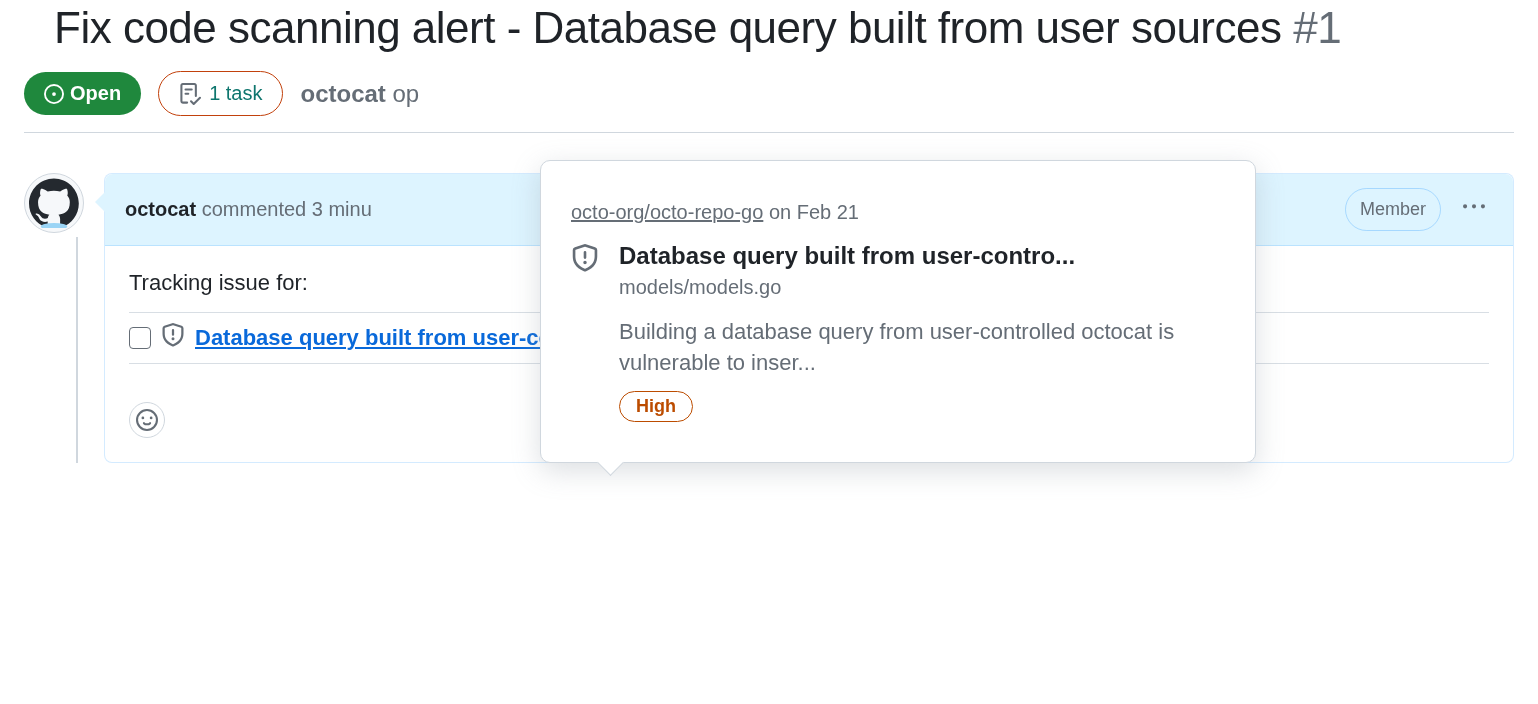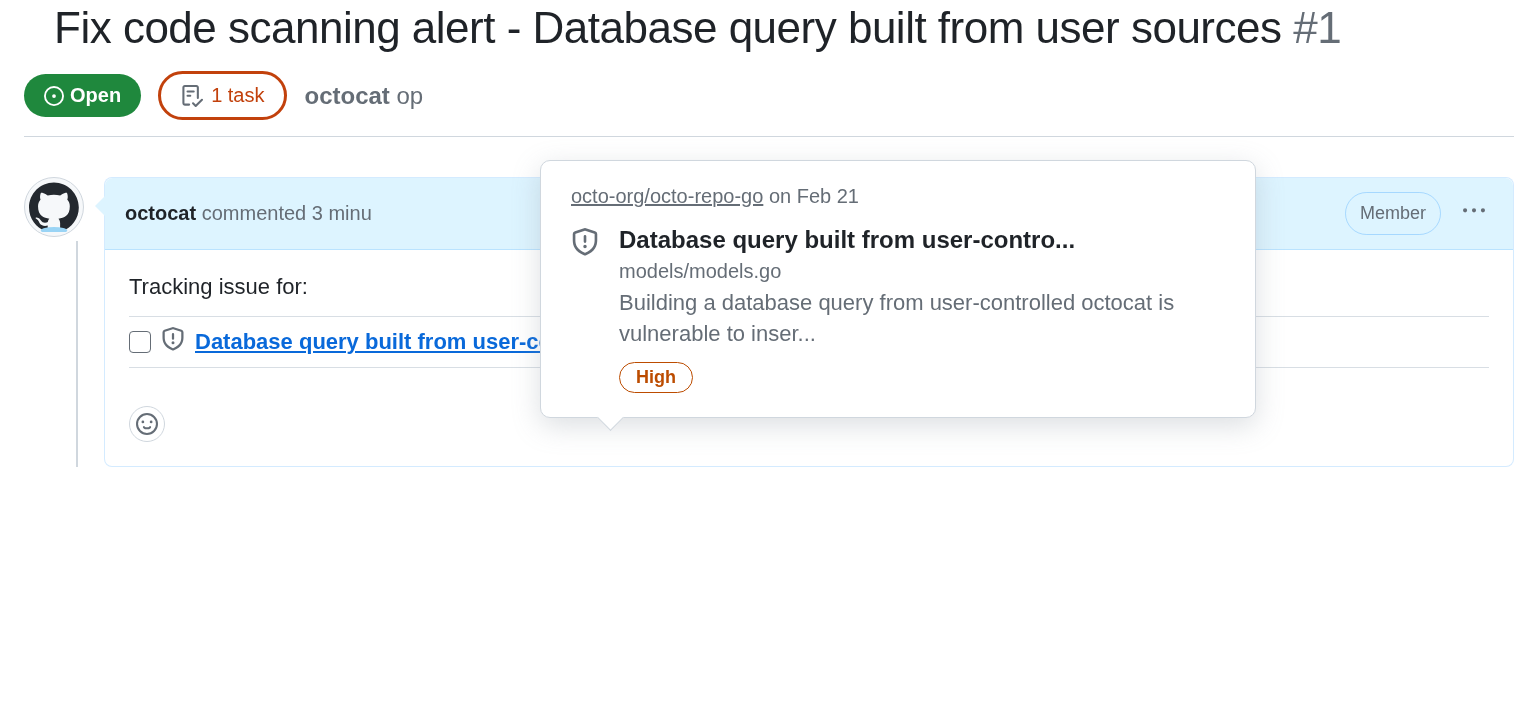--- a/index.html
+++ b/index.html
@@ -54,25 +54,25 @@
       font-size: 20px;
     }
     .state-badge svg {
       fill: #ffffff;
     }
     .tasks-badge {
       display: inline-flex;
       align-items: center;
       gap: 8px;
       background: #ffffff;
-      border: 3px solid #c2410c;
+      border: 1px solid #c2410c;
       padding: 10px 20px;
       border-radius: 999px;
       font-size: 20px;
-      color: #c2410c;
+      color: #0f766e;
     }
     .meta-text {
       font-size: 24px;
       color: #656d76;
     }
     .meta-author {
       font-weight: 600;
       color: #656d76;
     }
     .timeline {
@@ -208,21 +208,21 @@
     }
     .hovercard {
       position: absolute;
       top: 160px;
       left: 540px;
       width: 716px;
       background: #ffffff;
       border: 1px solid #d0d7de;
       border-radius: 10px;
       box-shadow: 0 8px 28px rgba(140,149,159,0.3);
-      padding: 24px 30px;
+      padding: 40px 30px;
       z-index: 100;
     }
     .hovercard::after {
       content: "";
       position: absolute;
       bottom: -10px;
       left: 60px;
       width: 18px;
       height: 18px;
       background: #fff;
@@ -250,21 +250,21 @@
     }
     .hover-title {
       font-weight: 700;
       font-size: 24px;
       color: #1f2328;
       margin-bottom: 6px;
     }
     .hover-file {
       color: #656d76;
       font-size: 20px;
-      margin-bottom: 5px;
+      margin-bottom: 18px;
     }
     .hover-desc {
       color: #656d76;
       font-size: 22px;
       line-height: 1.4;
       margin-bottom: 12px;
     }
     .severity-badge {
       display: inline-block;
       border: 1.5px solid #bc4c00;

